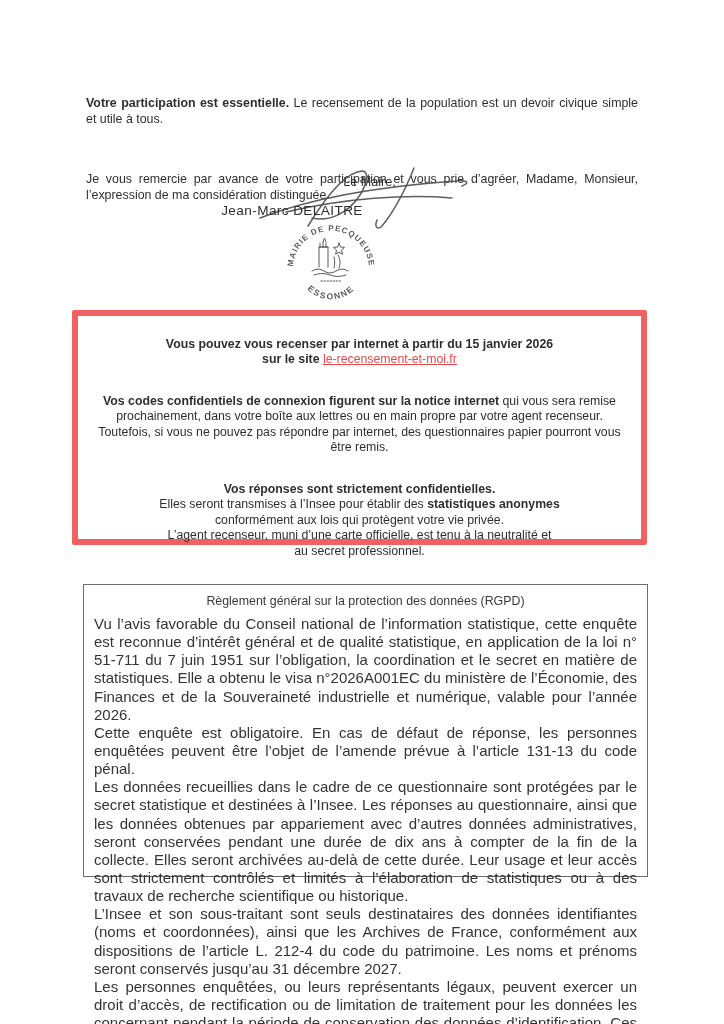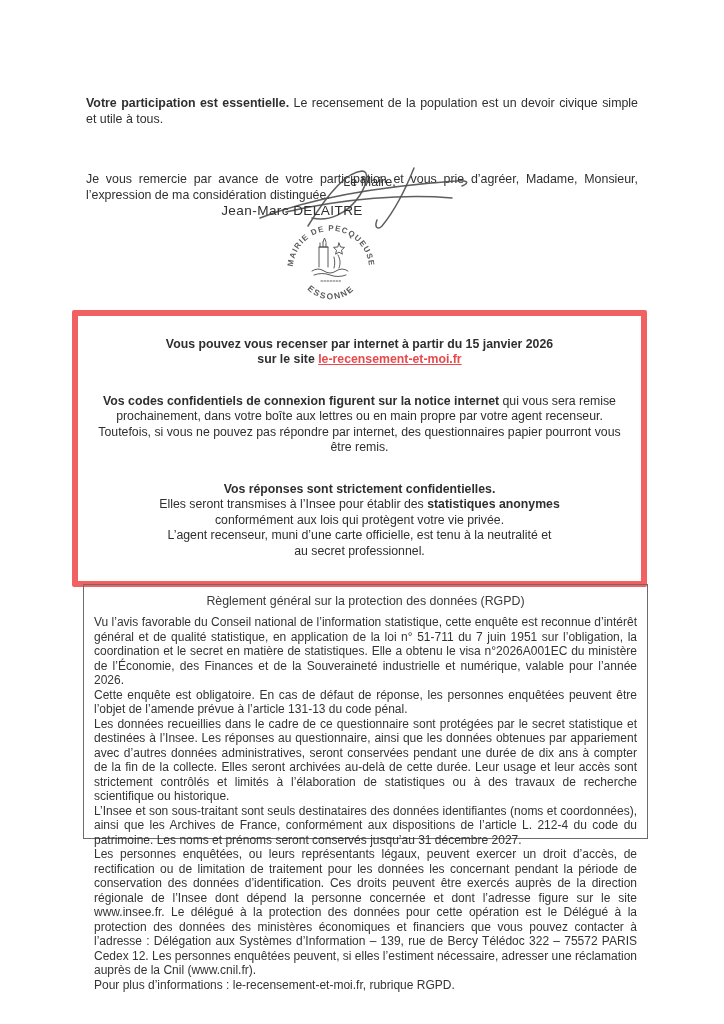--- a/index.html
+++ b/index.html
@@ -34,41 +34,41 @@
   }
   .sig-svg{position:absolute;top:162px;left:256px;width:228px;height:72px;}
   .sig-name{
     position:absolute;top:203px;left:0;width:584px;
     text-align:center;font-size:13.6px;letter-spacing:.4px;
   }
   .stamp-svg{position:absolute;top:221px;left:282px;width:98px;height:92px;}
   .stamp-text{fill:var(--stamp);font-family:"Liberation Sans",sans-serif;font-weight:bold;}
   
   .notice-box{
-    position:absolute;top:310px;left:72px;width:575px;height:277px;
+    position:absolute;top:310px;left:72px;width:575px;height:235px;
     border:6px solid var(--accent);border-radius:2px;
     text-align:center;padding:21px 14px 0;
     font-size:12.3px;line-height:1.26;
   }
   .notice-box .sect{margin-top:26px;}
   .notice-box .sect:first-child{margin-top:0;}
   .link{
-    color:var(--link);font-weight:bold;text-decoration:underline;cursor:pointer;
+    color:var(--link);font-weight:normal;text-decoration:underline;cursor:pointer;
   }
   
   .rgpd-box{
-    position:absolute;top:584px;left:83px;width:565px;height:255px;
+    position:absolute;top:584px;left:83px;width:565px;height:293px;
     border:1px solid #6b6b6b;
     padding:7px 10px 4px;
   }
   .rgpd-title{
     text-align:center;font-size:12.4px;margin:2px 0 7px;color:#3a3a3a;
   }
   .rgpd-box p{
-    font-size:12px;line-height:1.21;text-align:justify;color:#343434;
+    font-size:15px;line-height:1.21;text-align:justify;color:#343434;
   }
   .sketch{stroke:var(--stamp);fill:none;stroke-width:1;stroke-linecap:round;}
   .scrawl{stroke:#4d4d4d;fill:none;stroke-width:1.5;stroke-linecap:round;opacity:.9;}
 </style>
 </head>
 <body>
 
 <div class="page">
 
   <p class="para intro"><b>Votre participation est essentielle.</b><span> Le recensement de la population est un devoir civique simple et utile à tous.</span></p>

